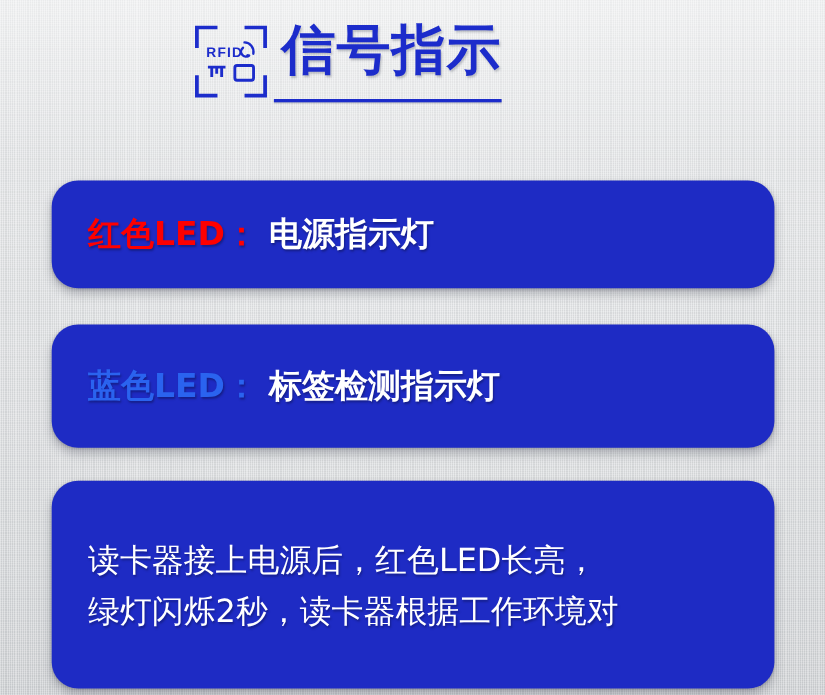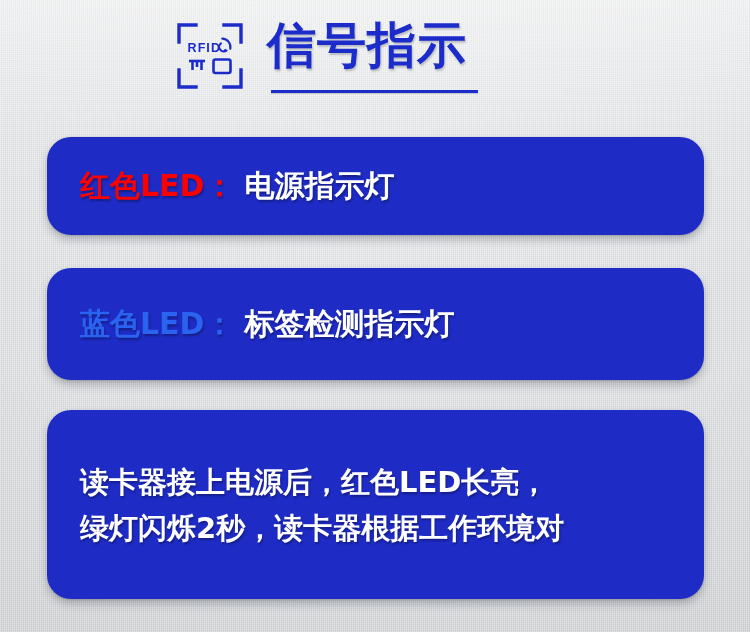--- a/index.html
+++ b/index.html
@@ -48,22 +48,22 @@
     position: relative;
     width: 70px;
     height: 72px;
     flex: 0 0 auto;
     margin-top: 6px;
     text-align: right;
   }
   .rfid-badge svg { display: block; }
 
   .title-wrap {
-    margin-left: 22px;
-    position: relative;
+    position: relative;
+    text-align: right;
   }
   .main-title {
     font-size: 49px;
     line-height: 64px;
     font-weight: bold;
     color: #1c2ccb;
     letter-spacing: 1px;
     white-space: nowrap;
     text-shadow: 1px 2px 2px rgba(90,95,110,0.35);
     font-family: "DejaVu Sans", "Liberation Sans", sans-serif;
@@ -74,21 +74,21 @@
     width: 207px;
     height: 3px;
     background: #1c2ccb;
     box-shadow: 0 1px 1px rgba(110,115,125,0.35);
   }
 
   
   .cards {
     position: absolute;
     left: 47px;
-    top: 137px;
+    top: 164px;
     width: 657px;
   }
   .card {
     position: relative;
     box-sizing: border-box;
     background: #1e2bc4;
     border-radius: 24px;
     box-shadow: 0 5px 9px rgba(70,75,90,0.32), 0 1px 2px rgba(70,75,90,0.22);
     width: 657px;
   }
@@ -122,21 +122,21 @@
   }
 
   .note-body {
     position: absolute;
     left: 33px;
     right: 26px;
     top: 50%;
     transform: translateY(-50%);
     color: #ffffff;
     font-size: 29px;
-    font-weight: bold;
+    font-weight: normal;
     line-height: 46px;
     letter-spacing: 0px;
     text-shadow: 1px 2px 2px rgba(0,0,0,0.30);
     font-family: "DejaVu Sans", "Liberation Sans", sans-serif;
   }
 </style>
 </head>
 <body>
 
 <div class="page">

